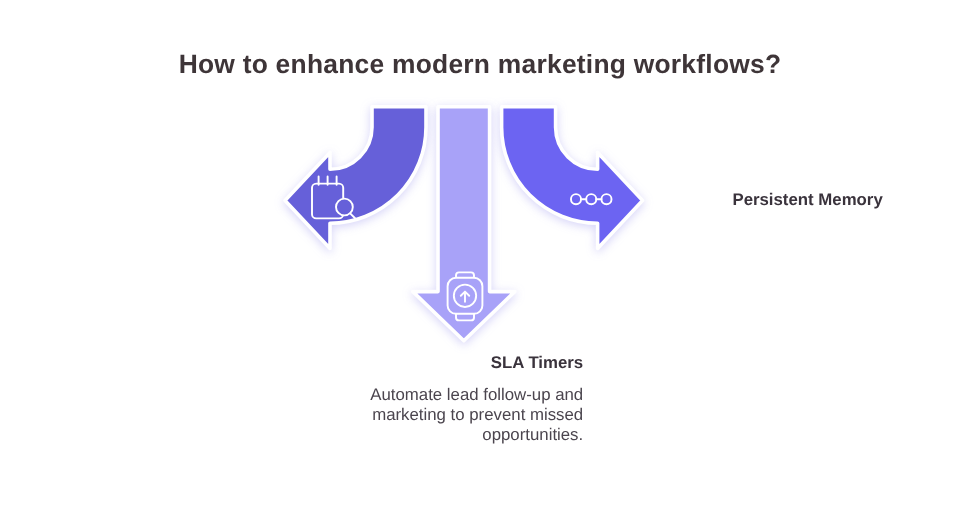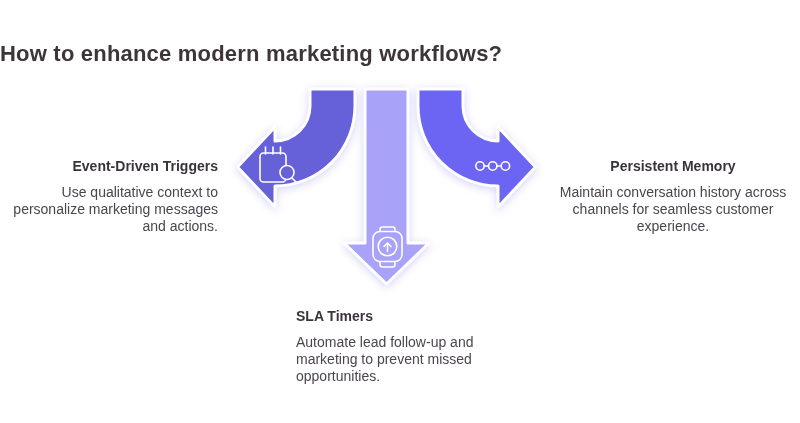--- a/index.html
+++ b/index.html
@@ -9,20 +9,21 @@
     height: 423px;
     background: #ffffff;
     overflow: hidden;
     font-family: "Liberation Sans", sans-serif;
   }
   .title {
     position: absolute;
     top: 41px;
     left: 0;
     width: 100%;
+    text-align: center;
     font-size: 22px;
     font-weight: bold;
     color: #3E3538;
     letter-spacing: 0.2px;
   }
   .arrows-svg {
     position: absolute;
     top: 0;
     left: 0;
   }
@@ -37,21 +38,21 @@
     line-height: 18px;
     color: #3A333C;
   }
   .block p {
     margin: 0;
     font-size: 14px;
     line-height: 17px;
     color: #4B454E;
   }
   .block-left   { top: 157px; left: 10px;  width: 208px; text-align: right; }
-  .block-center { top: 307px; left: 296px; width: 190px; text-align: left; }
+  .block-center { top: 293px; left: 296px; width: 190px; text-align: right; }
   .block-right  { top: 157px; left: 553px; width: 240px; text-align: center; }
 </style>
 </head>
 <body>
 
 <div class="canvas">
 
   <div class="title">How to enhance modern marketing workflows?</div>
 
   <svg class="arrows-svg" width="800" height="423" viewBox="0 0 800 423" xmlns="http://www.w3.org/2000/svg">
@@ -78,28 +79,23 @@
     </g>
 
     <g fill="none" stroke-width="1.6" stroke-linecap="round" stroke="#FFFFFF">
       <circle cx="480" cy="166" r="4.2"></circle>
       <circle cx="492.7" cy="166" r="4.2"></circle>
       <circle cx="505.4" cy="166" r="4.2"></circle>
       <path d="M 484.2 166 L 488.5 166 M 496.9 166 L 501.2 166"></path>
     </g>
   </svg>
 
-  <div class="block block-left">
-    <h2>Event-Driven Triggers</h2>
-    <p>Use qualitative context to personalize marketing messages and actions.</p>
-  </div>
 
   <div class="block block-center">
     <h2>SLA Timers</h2>
     <p>Automate lead follow-up and marketing to prevent missed opportunities.</p>
   </div>
 
   <div class="block block-right">
     <h2>Persistent Memory</h2>
-    <p>Maintain conversation history across channels for seamless customer experience.</p>
   </div>
 
 </div>
 
 </body></html>

